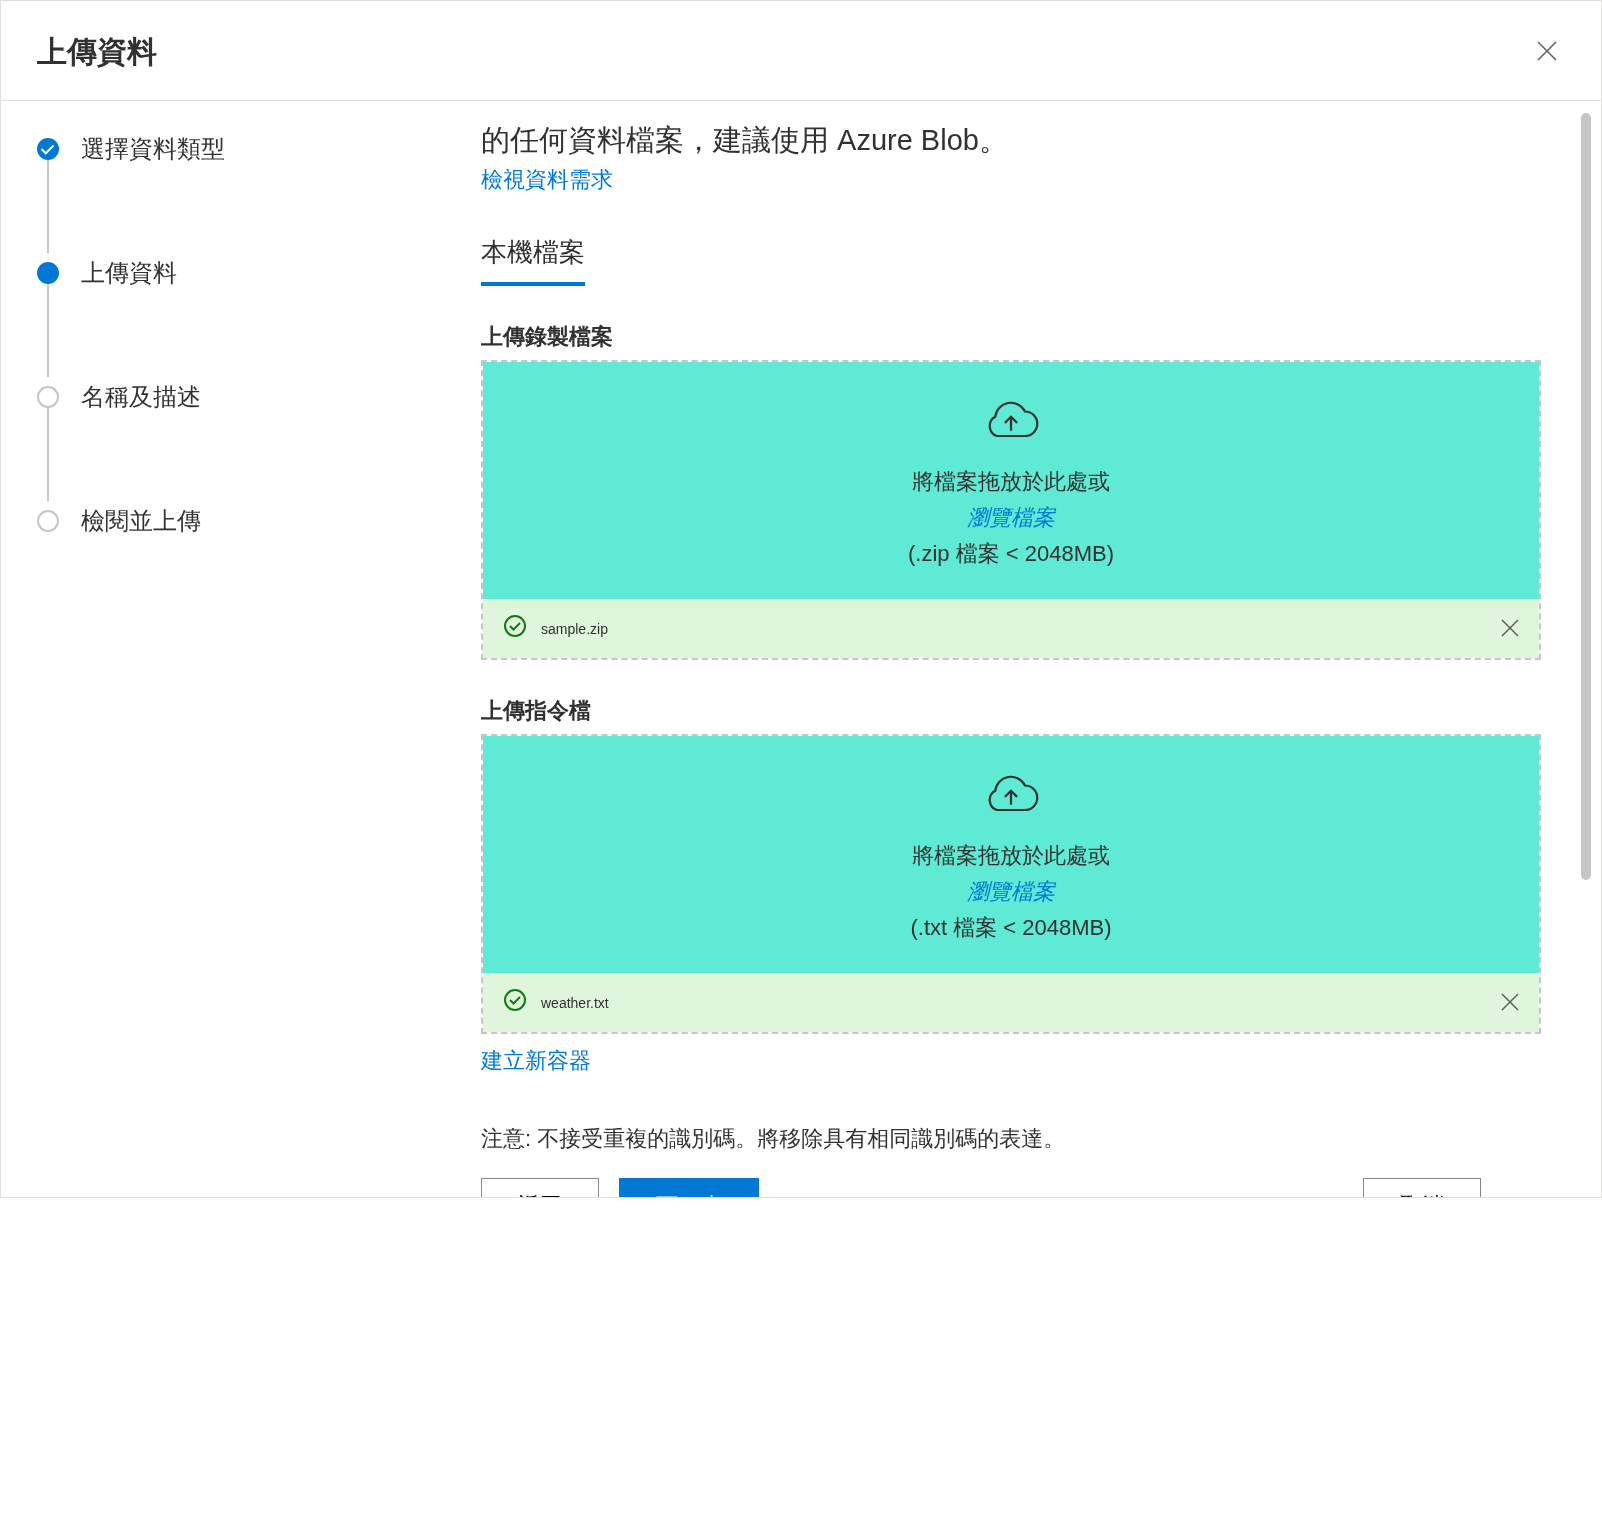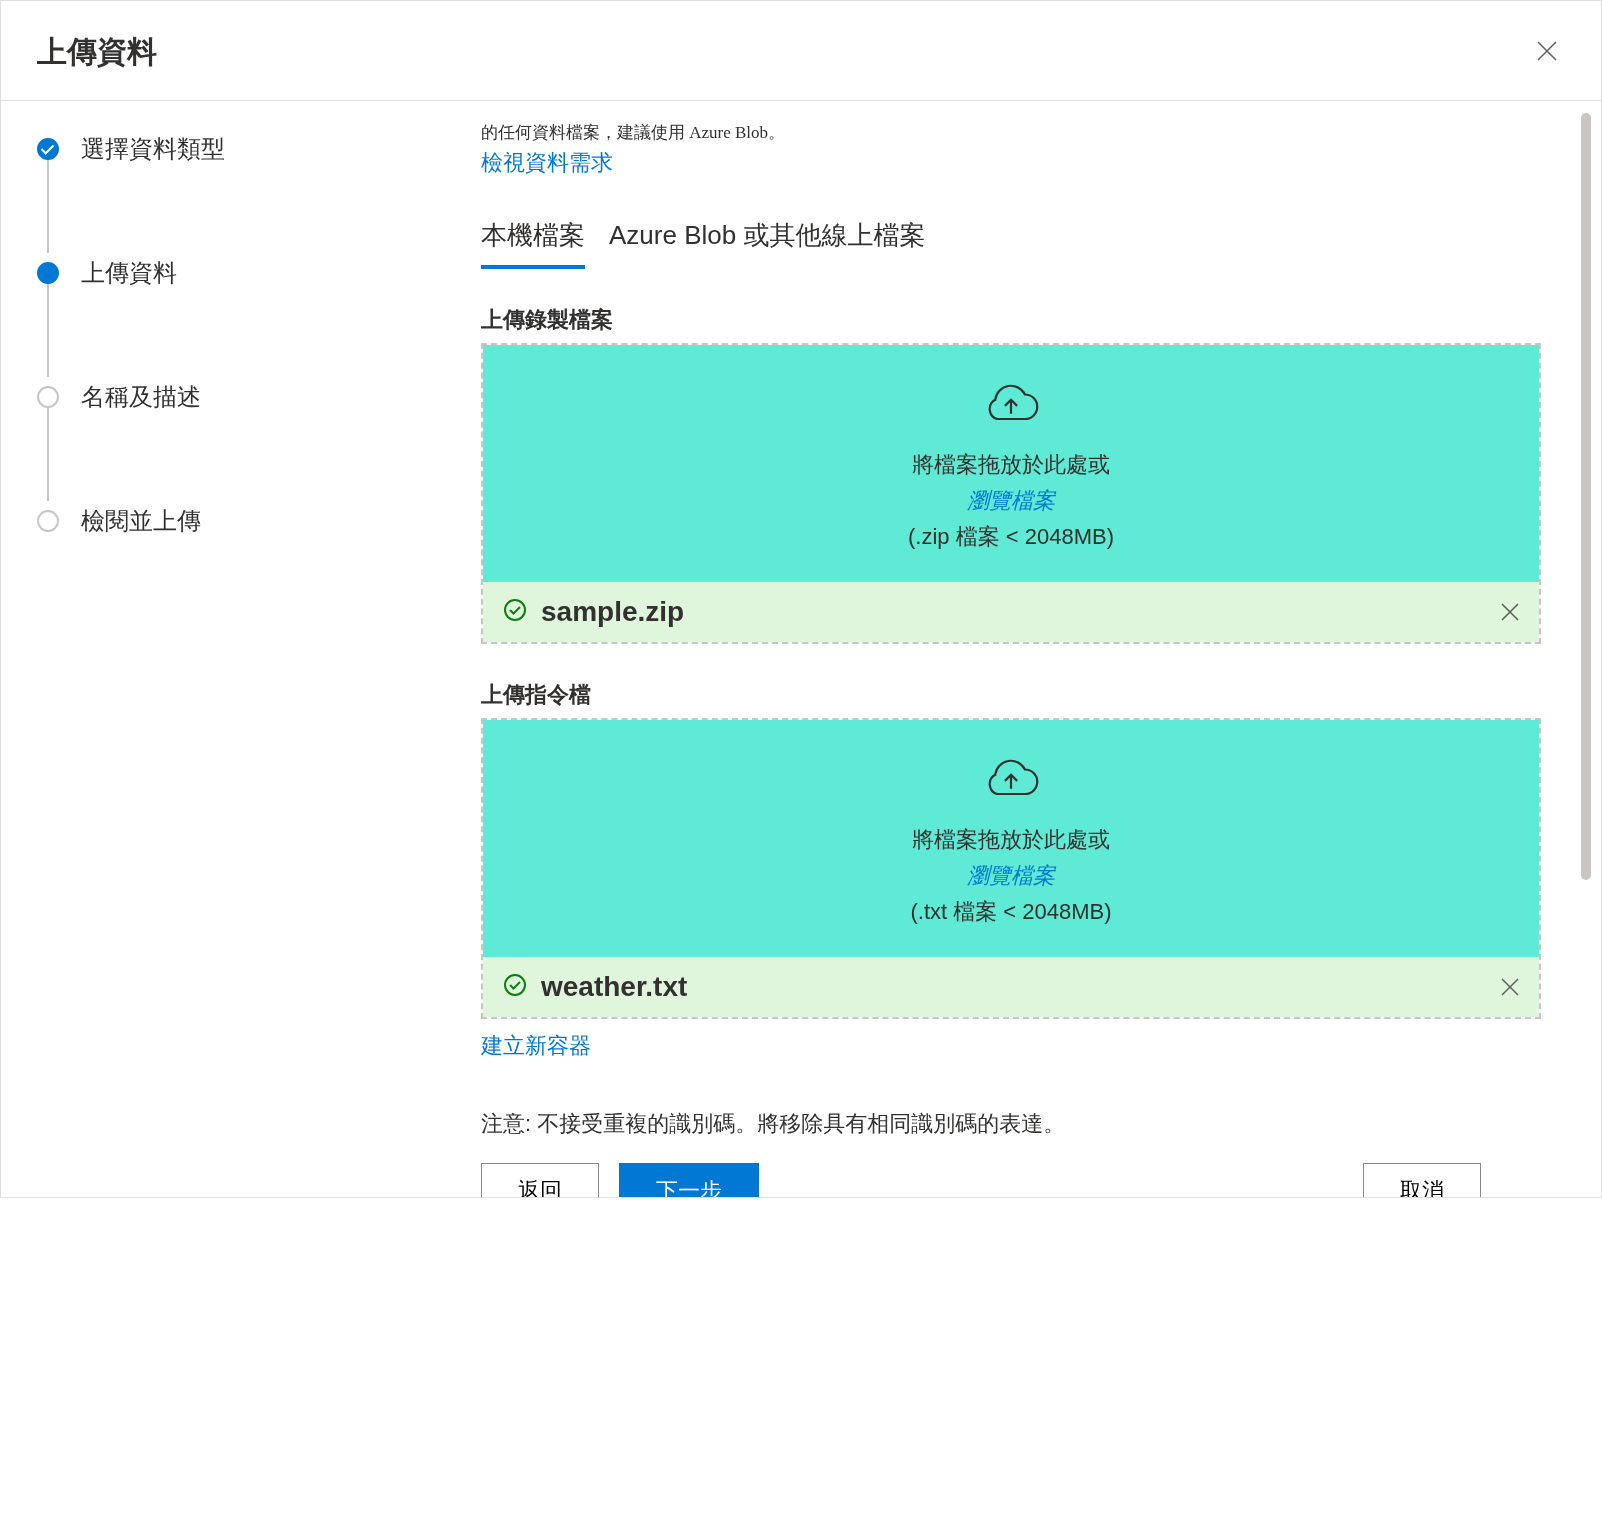--- a/index.html
+++ b/index.html
@@ -15,35 +15,35 @@
 .step:last-child { padding-bottom: 0; }
 .step::after { content: ""; position: absolute; left: 10px; top: 26px; bottom: 4px; width: 2px; background: #c8c6c4; }
 .step:last-child::after { display: none; }
 .step-circle { width: 22px; height: 22px; border-radius: 50%; border: 2px solid #c8c6c4; background: #fff; margin-right: 22px; flex-shrink: 0; z-index: 1; position: relative; }
 .step.done .step-circle { background: #0078d4; border-color: #0078d4; }
 .step.done .step-circle::after { content: ""; position: absolute; left: 5px; top: 2px; width: 5px; height: 10px; border: solid #fff; border-width: 0 2.5px 2.5px 0; transform: rotate(45deg); }
 .step.active .step-circle { background: #0078d4; border-color: #0078d4; }
 .step-label { font-size: 24px; color: #323130; }
 .main { flex: 1; display: flex; flex-direction: column; overflow: hidden; position: relative; }
 .main-content { flex: 1; overflow-y: auto; padding: 20px 60px 20px 0; position: relative; }
-.intro-text { font-size: 17px; color: #323130; margin-bottom: 4px; font-family: Liberation Serif, serif; }
+.intro-text { font-size: 29px; color: #323130; margin-bottom: 4px; }
 .link { color: #0078d4; text-decoration: none; cursor: pointer; font-size: 22px; }
 .tabs { display: flex; gap: 24px; margin-top: 32px; border-bottom: none; }
 .tab { font-size: 26px; padding: 8px 0 12px 0; cursor: pointer; color: #323130; }
 .tab.active { border-bottom: 4px solid #0078d4; font-weight: 400; }
 .section-label { font-size: 22px; font-weight: 600; margin-top: 36px; margin-bottom: 8px; }
 .upload-box { border: 2px dashed #c8c6c4; background: #f8f8f8; display: flex; flex-direction: column; }
 .upload-area { display: flex; flex-direction: column; align-items: center; justify-content: center; padding: 36px 20px 30px 20px; gap: 6px; background: #5eead4; }
 .upload-icon svg { width: 56px; height: 48px; }
 .upload-text { font-size: 22px; color: #323130; margin-top: 10px; }
 .upload-browse { color: #0078d4; font-size: 22px; cursor: pointer; font-style: italic; }
 .upload-hint { font-size: 22px; color: #323130; }
 .file-row { display: flex; align-items: center; justify-content: space-between; background: #dff6dd; padding: 14px 20px; }
 .file-left { display: flex; align-items: center; gap: 14px; }
-.file-name { font-size: 28px; color: #323130; font-weight: bold; }
+.file-name { font-size: 14px; color: #323130; }
 .file-check svg { width: 24px; height: 24px; }
 .file-x { font-size: 26px; color: #605e5c; cursor: pointer; background: none; border: none; }
 .select-box { width: 100%; border: 1px solid #605e5c; padding: 12px 16px; font-size: 22px; display: flex; justify-content: space-between; align-items: center; background: #fff; cursor: pointer; margin-top: 10px; }
 .chevron { font-size: 18px; color: #605e5c; }
 .create-link { color: #0078d4; font-size: 22px; margin-top: 12px; display: inline-block; cursor: pointer; }
 .note { font-size: 22px; margin-top: 48px; color: #323130; }
 .footer { display: flex; justify-content: space-between; align-items: center; padding: 24px 60px 24px 0; border-top: none; margin-left: 0; }
 .footer-left { display: flex; gap: 20px; }
 .btn { font-size: 22px; padding: 12px 36px; cursor: pointer; border: 1px solid #8a8886; background: #fff; }
 .btn.primary { background: #0078d4; border-color: #0078d4; color: #fff; }
@@ -89,21 +89,20 @@
 
     <div class="main">
       <div class="main-content">
         <div class="scrollbar-fake"></div>
 
         <div class="intro-text">的任何資料檔案，建議使用 Azure Blob。</div>
         <a class="link">檢視資料需求</a>
 
         <div class="tabs">
           <div class="tab active">本機檔案</div>
-          <div class="tab">Azure Blob 或其他線上檔案</div>
         </div>
 
         
         <div class="section-label">上傳錄製檔案</div>
         <div class="upload-box">
           <div class="upload-area">
             <span class="upload-icon">
               <svg viewBox="0 0 64 48" fill="none" stroke="#323130" stroke-width="2.5">
                 <path d="M48 40 A14 14 0 0 0 48 12 A18 18 0 0 0 14 18 A12 12 0 0 0 16 40 Z"></path>
                 <path d="M32 34 V18 M25 25 L32 18 L39 25"></path>

